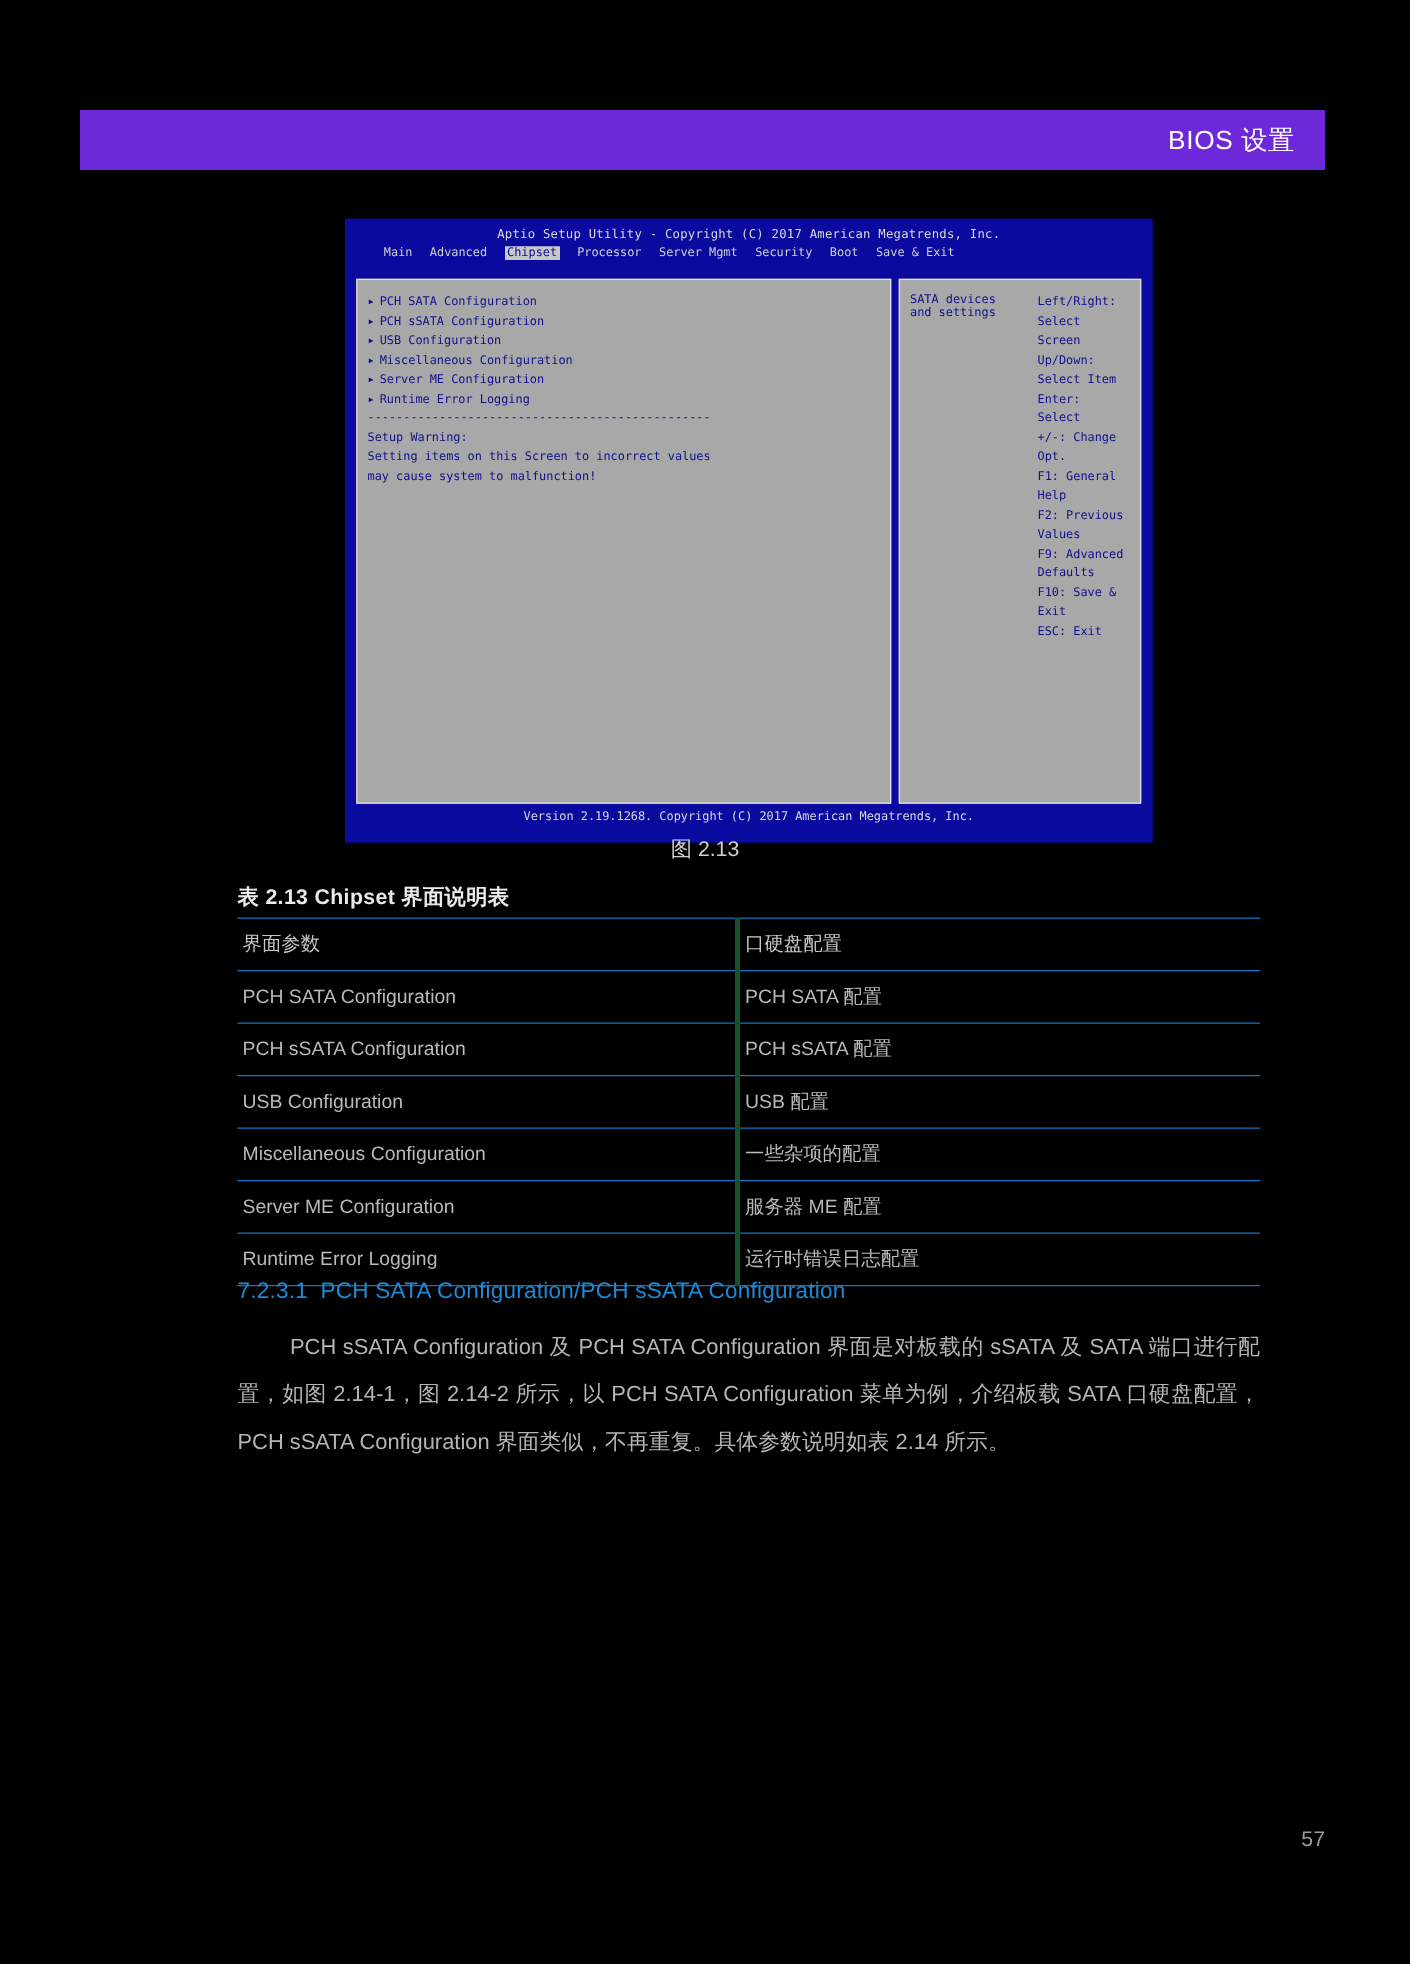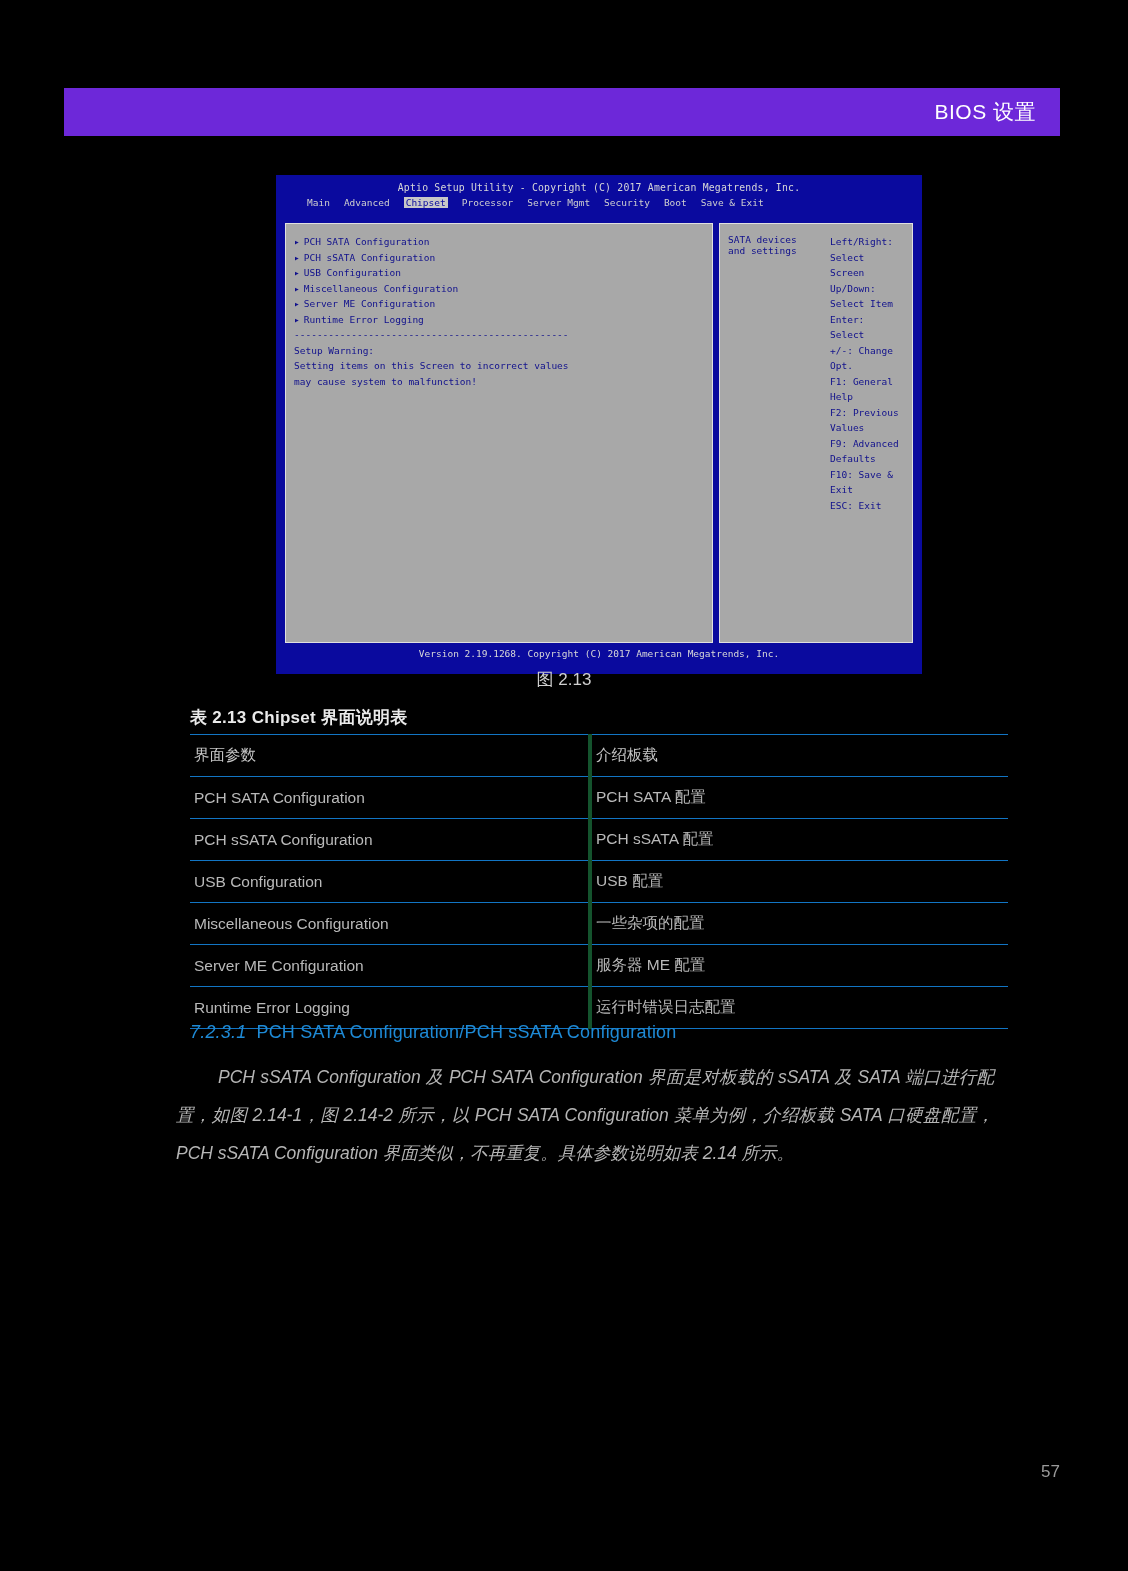--- a/index.html
+++ b/index.html
@@ -180,33 +180,31 @@
   .section-heading {
     position: absolute;
     left: 190px;
     top: 1022px;
     font-size: 18px;
     color: #1e8ad6;
     letter-spacing: 0.2px;
   }
   .section-heading .num {
     margin-right: 10px;
-    font-style: italic;
   }
   .body-para {
     position: absolute;
-    left: 176px;
+    left: 190px;
     top: 1058px;
     width: 818px;
     font-size: 17.5px;
     line-height: 38px;
     color: #b5b5b5;
     text-indent: 42px;
     text-align: justify;
-    font-style: italic;
   }
 
   .page-number {
     position: absolute;
     right: 68px;
     top: 1462px;
     font-size: 17px;
     color: #9a9a9a;
   }
 </style>
@@ -274,21 +272,21 @@
 </div>
 
 <div class="fig-caption">图 2.13</div>
 
 <div class="table-title">表 2.13 Chipset 界面说明表</div>
 
 <table class="spec">
   <thead>
     <tr>
       <th>界面参数</th>
-      <th>介绍板载</th>
+      <th>口硬盘配置</th>
     </tr>
   </thead>
   <tbody>
     <tr>
       <td>PCH SATA Configuration</td>
       <td>PCH SATA 配置</td>
     </tr>
     <tr>
       <td>PCH sSATA Configuration</td>
       <td>PCH sSATA 配置</td>

